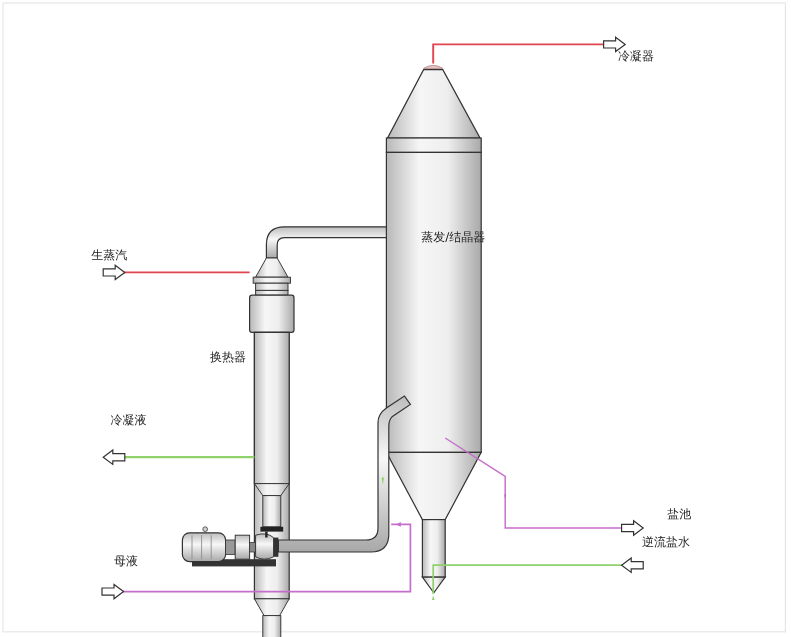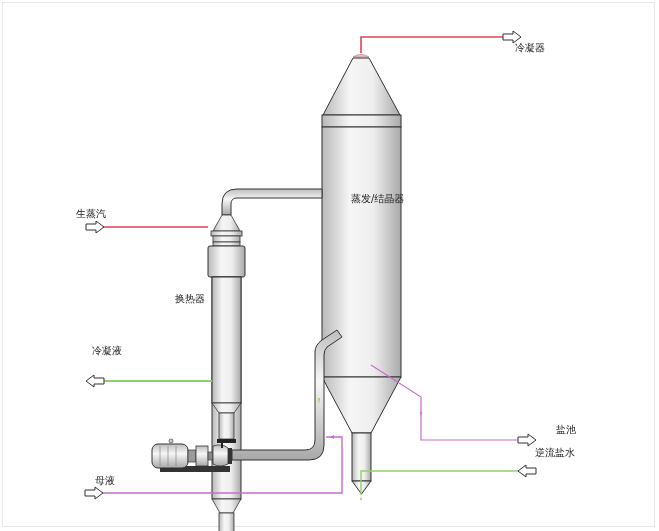--- a/index.html
+++ b/index.html
@@ -120,15 +120,15 @@
   <g transform="translate(518,471)">
     <polygon points="18,-3 8,-3 8,-6 0,0 8,6 8,3 18,3" fill="#fff" stroke="#333" stroke-width="1"></polygon>
   </g>
 </svg>
 
 <div class="label" style="left:515px; top:42px;">冷凝器</div>
 <div class="label" style="left:351px; top:193px;">蒸发/结晶器</div>
 <div class="label" style="left:76px; top:208px;">生蒸汽</div>
 <div class="label" style="left:175px; top:293px;">换热器</div>
 <div class="label" style="left:92px; top:345px;">冷凝液</div>
-<div class="label" style="left:95px; top:475px;">母液</div>
+<div class="label" style="left:95px; top:463px;">母液</div>
 <div class="label" style="left:556px; top:424px;">盐池</div>
 <div class="label" style="left:535px; top:447px;">逆流盐水</div>
 
 </body></html>

